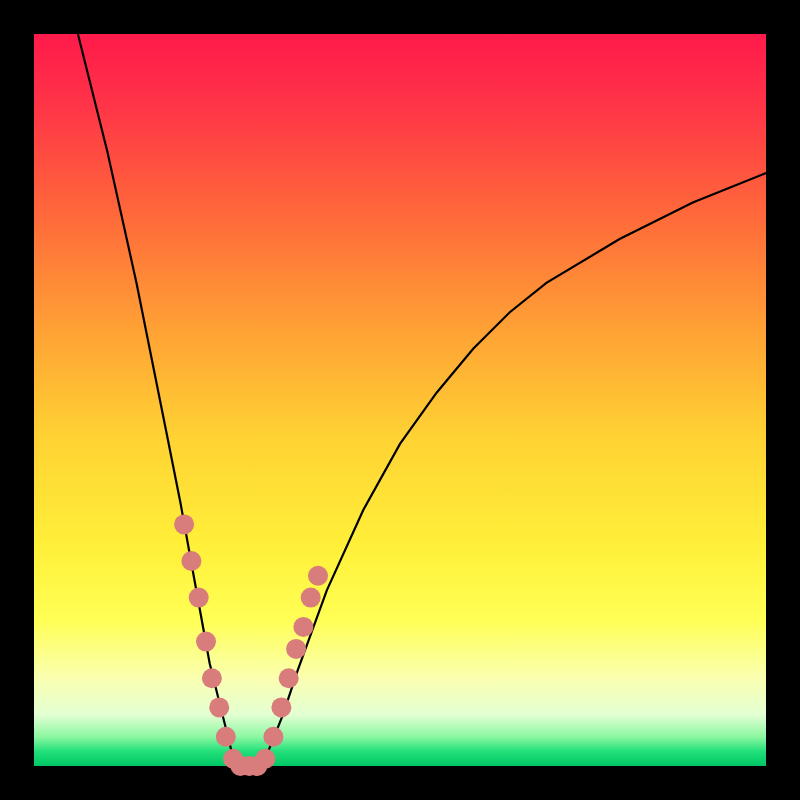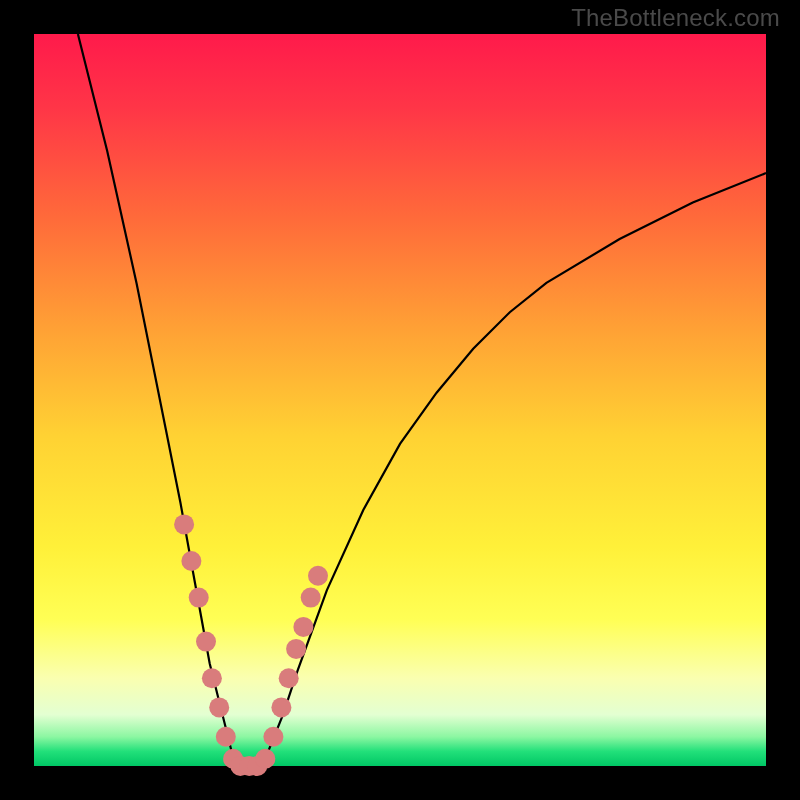--- a/index.html
+++ b/index.html
@@ -76,14 +76,13 @@
         <circle cx="273.4" cy="736.7" r="10" fill="#d97c7c"></circle>
         <circle cx="281.4" cy="707.4" r="10" fill="#d97c7c"></circle>
         <circle cx="288.7" cy="678.2" r="10" fill="#d97c7c"></circle>
         <circle cx="296.1" cy="648.9" r="10" fill="#d97c7c"></circle>
         <circle cx="303.4" cy="626.9" r="10" fill="#d97c7c"></circle>
         <circle cx="310.7" cy="597.6" r="10" fill="#d97c7c"></circle>
         <circle cx="318.0" cy="575.7" r="10" fill="#d97c7c"></circle>
       </g>
   </svg>
 
-  <div class="watermark">TheBottleneck.com</div>
 </div>
 
 </body></html>

